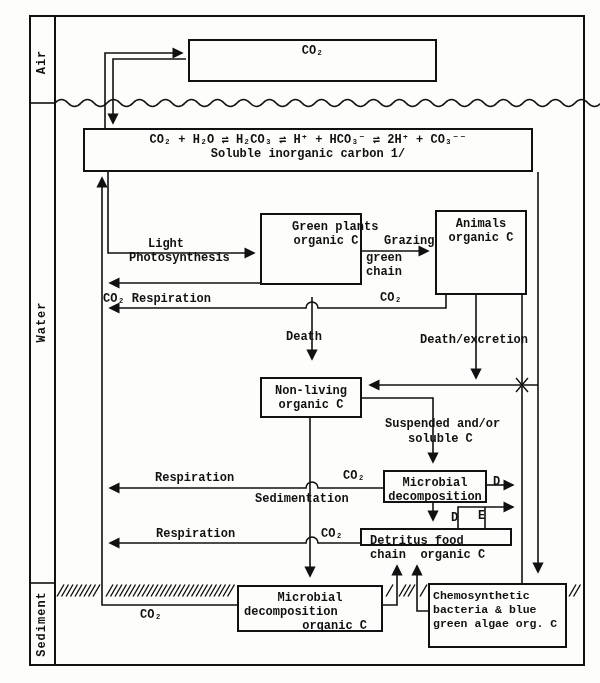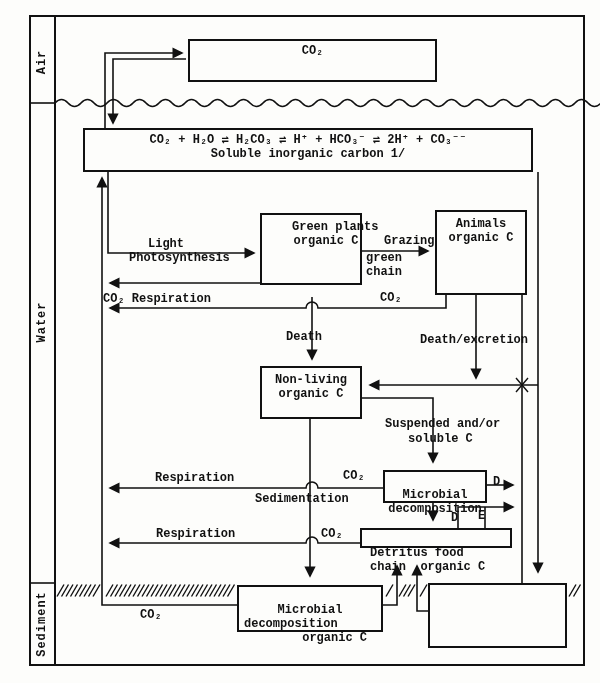--- a/index.html
+++ b/index.html
@@ -5,21 +5,21 @@
   html,body{margin:0;padding:0;background:#f5f5f2;}
   #stage{position:relative;width:600px;height:683px;background:#fdfdfb;overflow:hidden;
          font-family:"Liberation Mono","DejaVu Sans Mono","DejaVu Sans",monospace;color:#111;}
   #lines{position:absolute;left:0;top:0;z-index:0;}
   .box{position:absolute;border:2px solid #111;background:#fdfdfb;z-index:2;
        font-weight:bold;font-size:12px;line-height:14px;text-align:center;box-sizing:border-box;}
   .box .ln{white-space:pre;}
   .lbl{position:absolute;z-index:3;font-weight:bold;font-size:12px;line-height:13px;white-space:pre;}
   .vlabel{position:absolute;z-index:3;font-weight:bold;font-size:12px;text-align:center;
           transform:rotate(-90deg);transform-origin:center;letter-spacing:1px;}
-  .pad-t3{padding-top:3px;} .pad-t5{padding-top:5px;} .pad-t2{padding-top:16px;} .pad-t6{padding-top:4px;}
+  .pad-t3{padding-top:3px;} .pad-t5{padding-top:5px;} .pad-t2{padding-top:4px;} .pad-t6{padding-top:4px;}
   #box-detritus{text-align:left;padding-left:8px;}
   #box-chemo{text-align:left;padding-left:3px;font-size:11.5px;line-height:14px;}
   #box-msed .l2{text-align:left;padding-left:5px;}
   #box-msed .l3{text-align:right;padding-right:14px;}
 </style>
 </head>
 <body>
 
 <div id="stage">
 
@@ -142,21 +142,21 @@
   <div class="box pad-t5" style="left:260px;top:213px;width:102px;height:72px;padding-left:30px;">
     <div class="ln">Green plants</div>
     <div class="ln">organic C</div>
   </div>
 
   <div class="box pad-t5" style="left:435px;top:210px;width:92px;height:85px;">
     <div class="ln">Animals</div>
     <div class="ln">organic C</div>
   </div>
 
-  <div class="box pad-t5" style="left:260px;top:366px;width:102px;height:53px;">
+  <div class="box pad-t5" style="left:260px;top:377px;width:102px;height:41px;">
     <div class="ln">Non-living</div>
     <div class="ln">organic C</div>
   </div>
 
   <div class="box pad-t2" style="left:383px;top:470px;width:104px;height:33px;">
     <div class="ln">Microbial</div>
     <div class="ln">decomposition</div>
   </div>
 
   <div class="box pad-t2" id="box-detritus" style="left:360px;top:528px;width:152px;height:18px;">
@@ -164,20 +164,23 @@
     <div class="ln">chain  organic C</div>
   </div>
 
   <div class="box pad-t2" id="box-msed" style="left:237px;top:585px;width:146px;height:47px;">
     <div class="ln l1">Microbial</div>
     <div class="ln l2">decomposition</div>
     <div class="ln l3">organic C</div>
   </div>
 
   <div class="box pad-t6" id="box-chemo" style="left:428px;top:583px;width:139px;height:65px;">
+    <div class="ln">Chemosynthetic</div>
+    <div class="ln">bacteria &amp; blue</div>
+    <div class="ln">green algae org. C</div>
   </div>
 
   <div class="lbl" style="left:148px;top:238px;">Light</div>
   <div class="lbl" style="left:129px;top:252px;">Photosynthesis</div>
   <div class="lbl" style="left:384px;top:235px;">Grazing</div>
   <div class="lbl" style="left:366px;top:252px;">green</div>
   <div class="lbl" style="left:366px;top:266px;">chain</div>
   <div class="lbl" style="left:103px;top:293px;">CO₂ Respiration</div>
   <div class="lbl" style="left:380px;top:292px;">CO₂</div>
   <div class="lbl" style="left:286px;top:331px;text-align:center;">Death</div>

